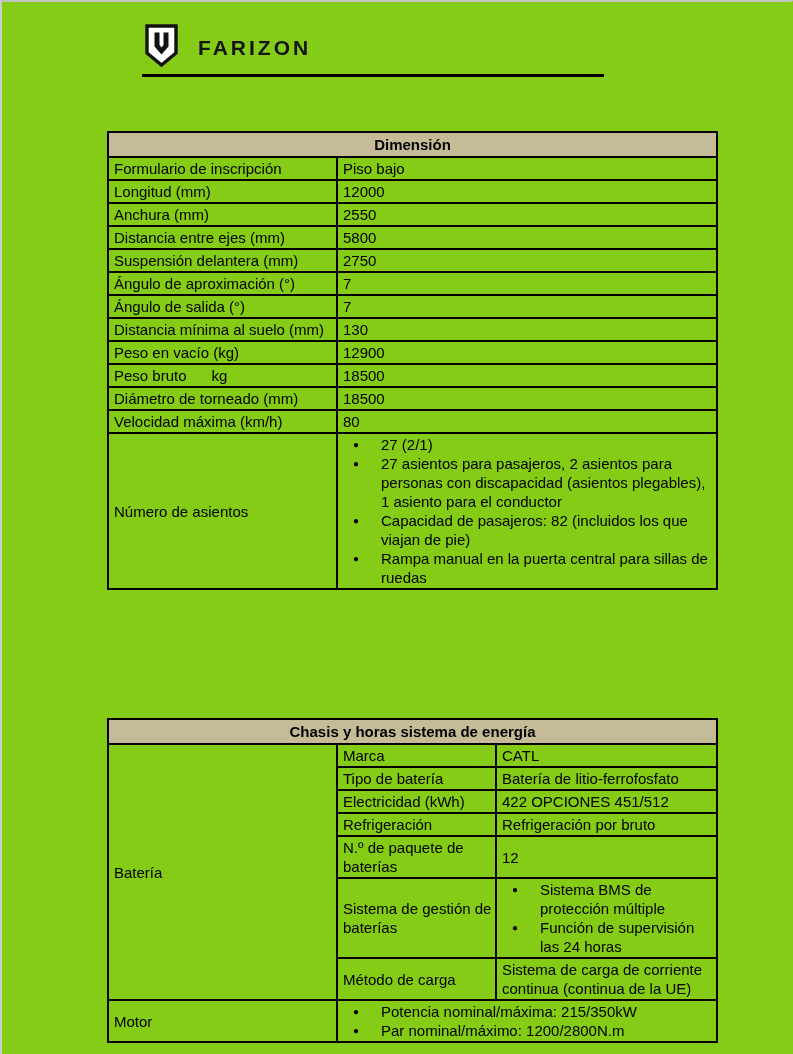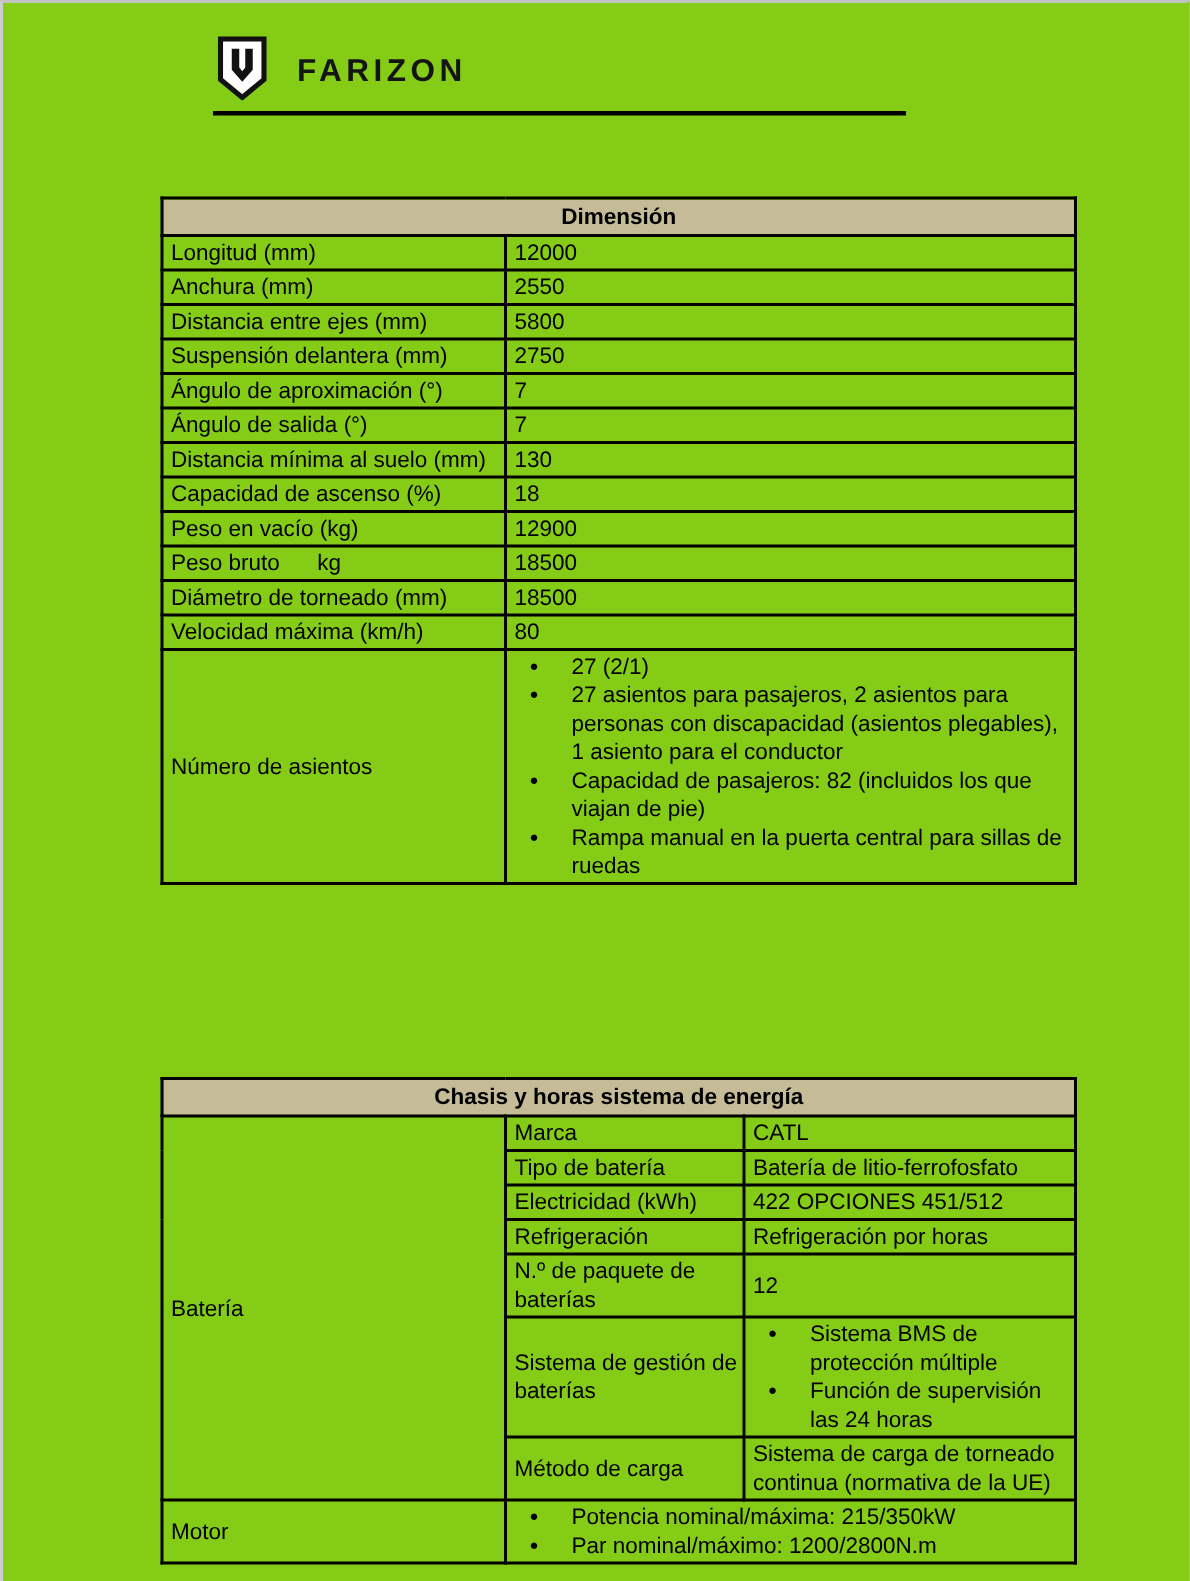--- a/index.html
+++ b/index.html
@@ -70,20 +70,24 @@
         <col style="width:229px">
         <col style="width:380px">
       </colgroup>
     <thead>
       <tr>
         <th class="title" colspan="2">Dimensión</th>
       </tr>
     </thead>
     <tbody>
         <tr>
+          <td>Formulario de inscripción</td>
+          <td>Piso bajo</td>
+        </tr>
+        <tr>
           <td>Longitud (mm)</td>
           <td>12000</td>
         </tr>
         <tr>
           <td>Anchura (mm)</td>
           <td>2550</td>
         </tr>
         <tr>
           <td>Distancia entre ejes (mm)</td>
           <td>5800</td>
@@ -96,24 +100,20 @@
           <td>Ángulo de aproximación (°)</td>
           <td>7</td>
         </tr>
         <tr>
           <td>Ángulo de salida (°)</td>
           <td>7</td>
         </tr>
         <tr>
           <td>Distancia mínima al suelo (mm)</td>
           <td>130</td>
-        </tr>
-        <tr>
-          <td>Capacidad de ascenso (%)</td>
-          <td>18</td>
         </tr>
         <tr>
           <td>Peso en vacío (kg)</td>
           <td>12900</td>
         </tr>
         <tr>
           <td>Peso bruto&nbsp;&nbsp;&nbsp;&nbsp;&nbsp;&nbsp;kg</td>
           <td>18500</td>
         </tr>
         <tr>
@@ -170,21 +170,21 @@
         <tr>
           <td>Tipo de batería</td>
           <td>Batería de litio-ferrofosfato</td>
         </tr>
         <tr>
           <td>Electricidad (kWh)</td>
           <td>422 OPCIONES 451/512</td>
         </tr>
         <tr>
           <td>Refrigeración</td>
-          <td>Refrigeración por horas</td>
+          <td>Refrigeración por bruto</td>
         </tr>
         <tr>
           <td>N.º de paquete de baterías</td>
           <td>12</td>
         </tr>
         <tr>
           <td>Sistema de gestión de baterías</td>
           <td>
             <ul class="bullets">
               <li>
@@ -193,21 +193,21 @@
               </li>
               <li>
                 <span class="bullet-dot">●</span>
                 <span class="bullet-text">Función de supervisión las 24 horas</span>
               </li>
             </ul>
           </td>
         </tr>
         <tr>
           <td>Método de carga</td>
-          <td>Sistema de carga de torneado continua (normativa de la UE)</td>
+          <td>Sistema de carga de corriente continua (continua de la UE)</td>
         </tr>
         <tr>
           <td>Motor</td>
           <td colspan="2">
             <ul class="bullets">
               <li>
                 <span class="bullet-dot">●</span>
                 <span class="bullet-text">Potencia nominal/máxima: 215/350kW</span>
               </li>
               <li>

